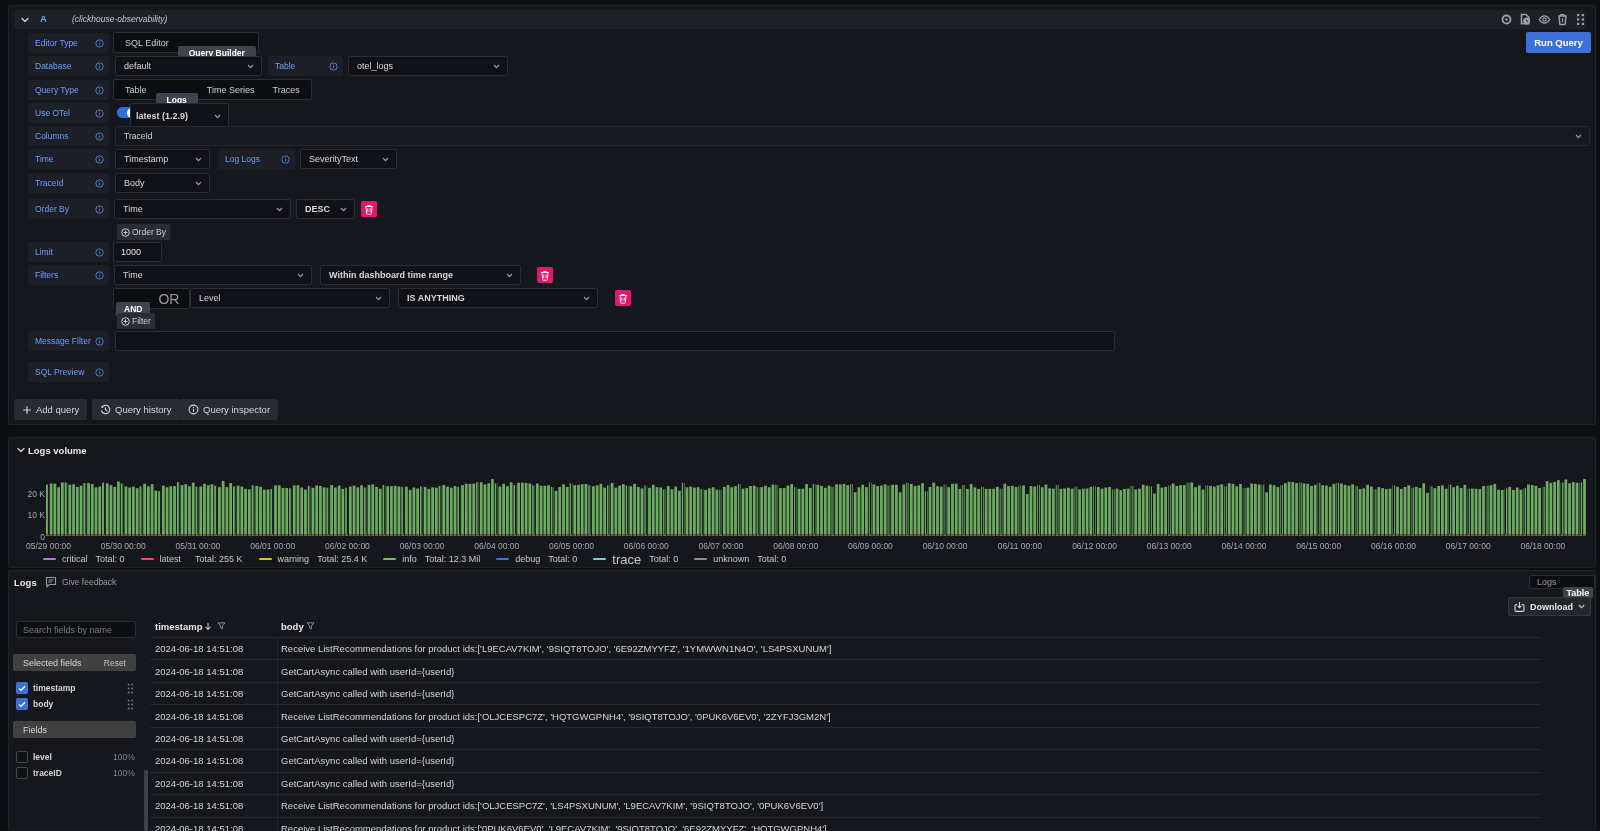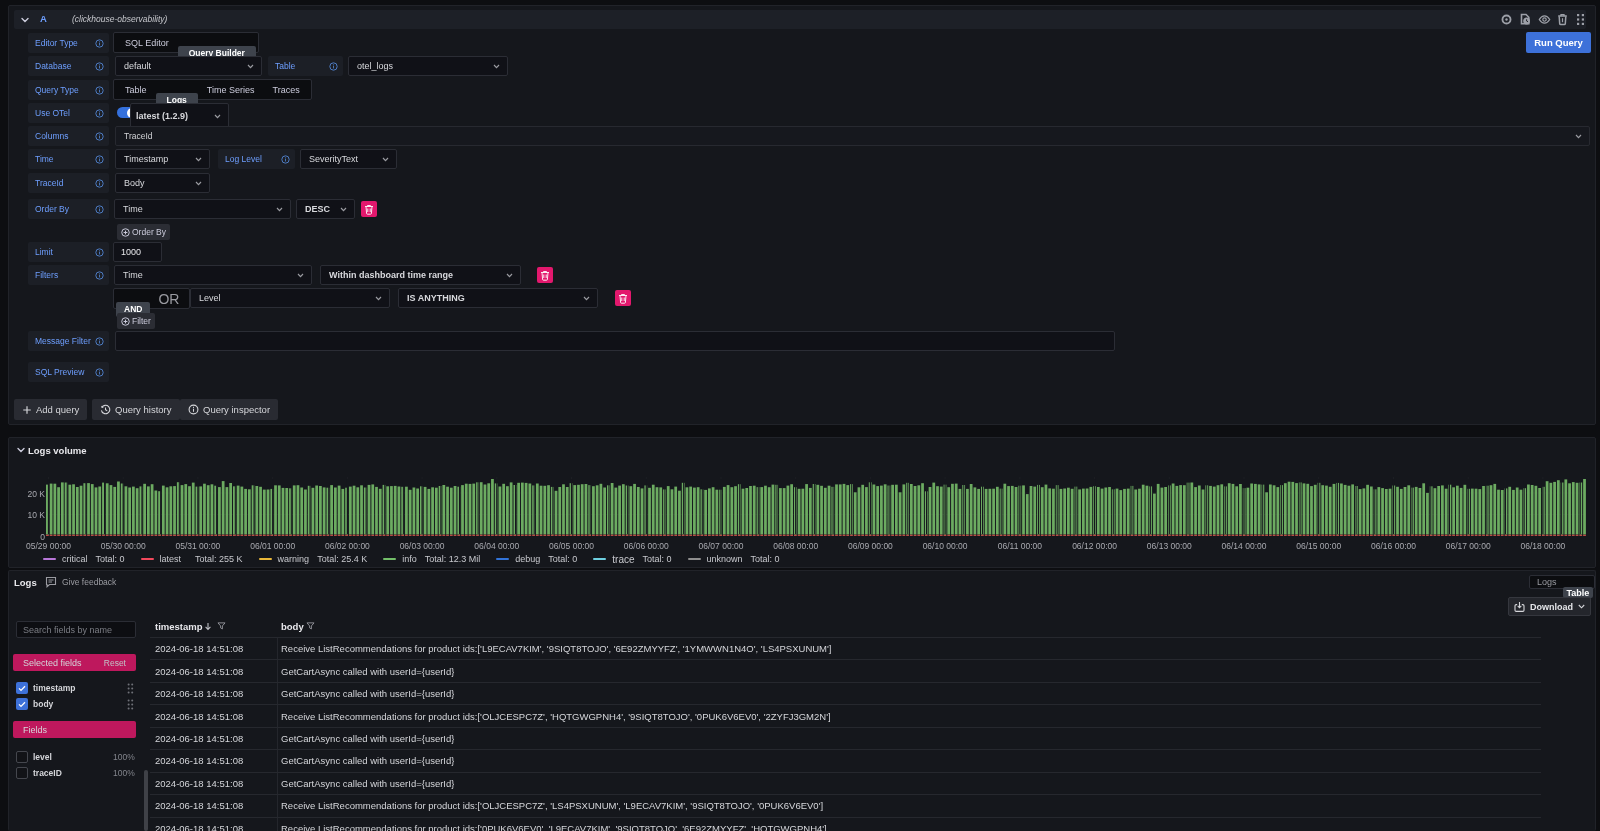--- a/index.html
+++ b/index.html
@@ -12,21 +12,21 @@
 .sel { position:absolute; height:20px; background:#101117; border:1px solid #2b2d35; border-radius:2px; display:flex; align-items:center; padding:0 8px; color:#d8d9dd; font-size:9px; font-weight:500; white-space:nowrap; }
 .sel .car { position:absolute; right:7px; top:50%; margin-top:-2.5px; }
 .inp { position:absolute; height:20px; background:#101117; border:1px solid #2b2d35; border-radius:2px; display:flex; align-items:center; padding:0 7px; color:#e8e8ec; font-size:9px; font-weight:500; }
 .rgroup { position:absolute; height:21px; background:#0c0d10; border:1px solid #2b2d35; border-radius:2px; display:flex; align-items:center; padding:0 2px; }
 .ropt { height:15px; display:flex; align-items:center; padding:0 9px; color:#ccccdc; font-size:9px; border-radius:2px; white-space:nowrap; }
 .ropt.on { padding:0 11px; font-size:8.5px;margin-top:21px; }
 .ropt.on { background:#3e434c; color:#fff; font-weight:700; }
 .trashbtn { position:absolute; width:16px; height:16px; background:#e3186d; border-radius:2px; display:flex; align-items:center; justify-content:center; }
 .sbtn { position:absolute; height:16px; background:#2b2d34; border-radius:2px; display:flex; align-items:center; gap:2px; padding:0 4px; color:#ccccdc; font-size:8.5px; font-weight:500; }
 .bbtn { position:absolute; height:21px; background:#292b32; border-radius:2px; display:flex; align-items:center; gap:4px; padding:0 8px; color:#d5d6da; font-size:9.5px; font-weight:500; }
-.ghd { position:absolute; height:17px; background:#be185d; border-radius:2px; display:flex; align-items:center; justify-content:space-between; padding:0 10px; }
+.ghd { position:absolute; height:17px; background:#404040; border-radius:2px; display:flex; align-items:center; justify-content:space-between; padding:0 10px; }
 svg { display:block; }
 </style>
 </head>
 <body>
 <div id="page">
 
 <div class="panel" style="left:8px; top:5px; width:1588px; height:420px;"></div>
 
 <div class="abs" style="left:14px; top:10px; width:1572px; height:19px; background:#1d2027; border-radius:2px;"></div>
 <svg class="abs" style="left:20px; top:15px;" width="10" height="10" viewBox="0 0 10 10">
@@ -163,21 +163,21 @@
         <rect x="5.4" y="5.2" width="1.2" height="3.4" fill="#4f7ec7"></rect>
         <rect x="5.4" y="3.2" width="1.2" height="1.3" fill="#4f7ec7"></rect>
       </svg>
     </div>
 <div class="sel" style="left:115px; top:149px; width:95px;">Timestamp<span class="car">
         <svg width="7" height="5" viewBox="0 0 8 6">
           <path d="M1 1.2 L4 4.4 L7 1.2" stroke="#9a9ba1" stroke-width="1.4" fill="none"></path>
         </svg>
       </span></div>
 <div class="chip" style="left:218px; top:149px; width:77px;">
-      <span>Log Level</span>
+      <span>Log Logs</span>
       <svg width="9" height="9" viewBox="0 0 12 12">
         <circle cx="6" cy="6" r="4.9" fill="none" stroke="#4f7ec7" stroke-width="1.3"></circle>
         <rect x="5.4" y="5.2" width="1.2" height="3.4" fill="#4f7ec7"></rect>
         <rect x="5.4" y="3.2" width="1.2" height="1.3" fill="#4f7ec7"></rect>
       </svg>
     </div>
 <div class="sel" style="left:300px; top:149px; width:97px;">SeverityText<span class="car">
         <svg width="7" height="5" viewBox="0 0 8 6">
           <path d="M1 1.2 L4 4.4 L7 1.2" stroke="#9a9ba1" stroke-width="1.4" fill="none"></path>
         </svg>
@@ -1300,21 +1300,21 @@
         <span style="font-size:9px;font-weight:500;color:#c8c9ce;">info</span>
         <span style="font-size:9px;color:#c8c9ce;margin-left:2px;">Total: 12.3 Mil</span>
       </span>
       <span style="display:flex; align-items:center; gap:6px;">
         <span style="width:13px;height:2.5px;background:#3274d9;border-radius:1px;"></span>
         <span style="font-size:9px;font-weight:500;color:#c8c9ce;">debug</span>
         <span style="font-size:9px;color:#c8c9ce;margin-left:2px;">Total: 0</span>
       </span>
       <span style="display:flex; align-items:center; gap:6px;">
         <span style="width:13px;height:2.5px;background:#6ed0e0;border-radius:1px;"></span>
-        <span style="font-size:10px;font-weight:500;color:#c8c9ce;">trace</span>
+        <span style="font-size:13px;font-weight:500;color:#c8c9ce;">trace</span>
         <span style="font-size:9px;color:#c8c9ce;margin-left:2px;">Total: 0</span>
       </span>
       <span style="display:flex; align-items:center; gap:6px;">
         <span style="width:13px;height:2.5px;background:#8e8e8e;border-radius:1px;"></span>
         <span style="font-size:9px;font-weight:500;color:#c8c9ce;">unknown</span>
         <span style="font-size:9px;color:#c8c9ce;margin-left:2px;">Total: 0</span>
       </span>
     </div>
 
 <div class="panel" style="left:8px; top:570px; width:1588px; height:261px; border-bottom:none;"></div>

